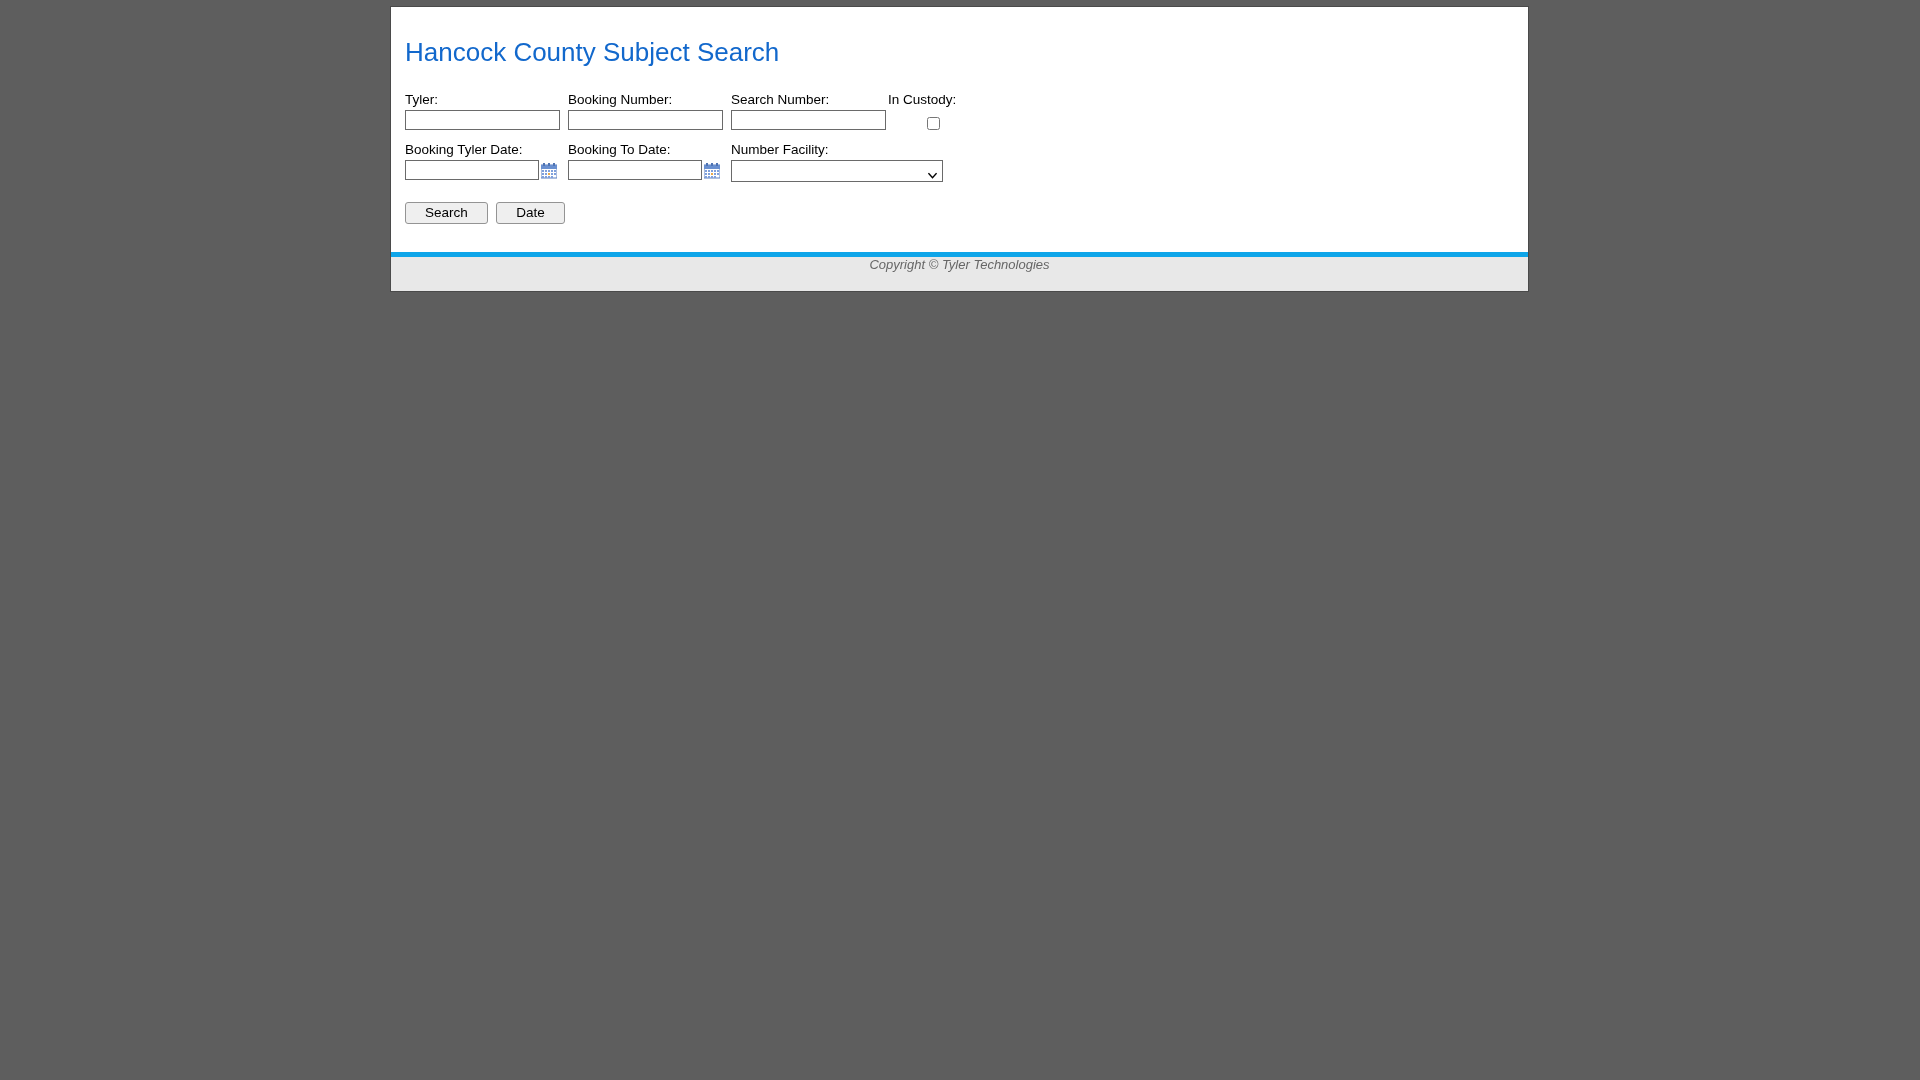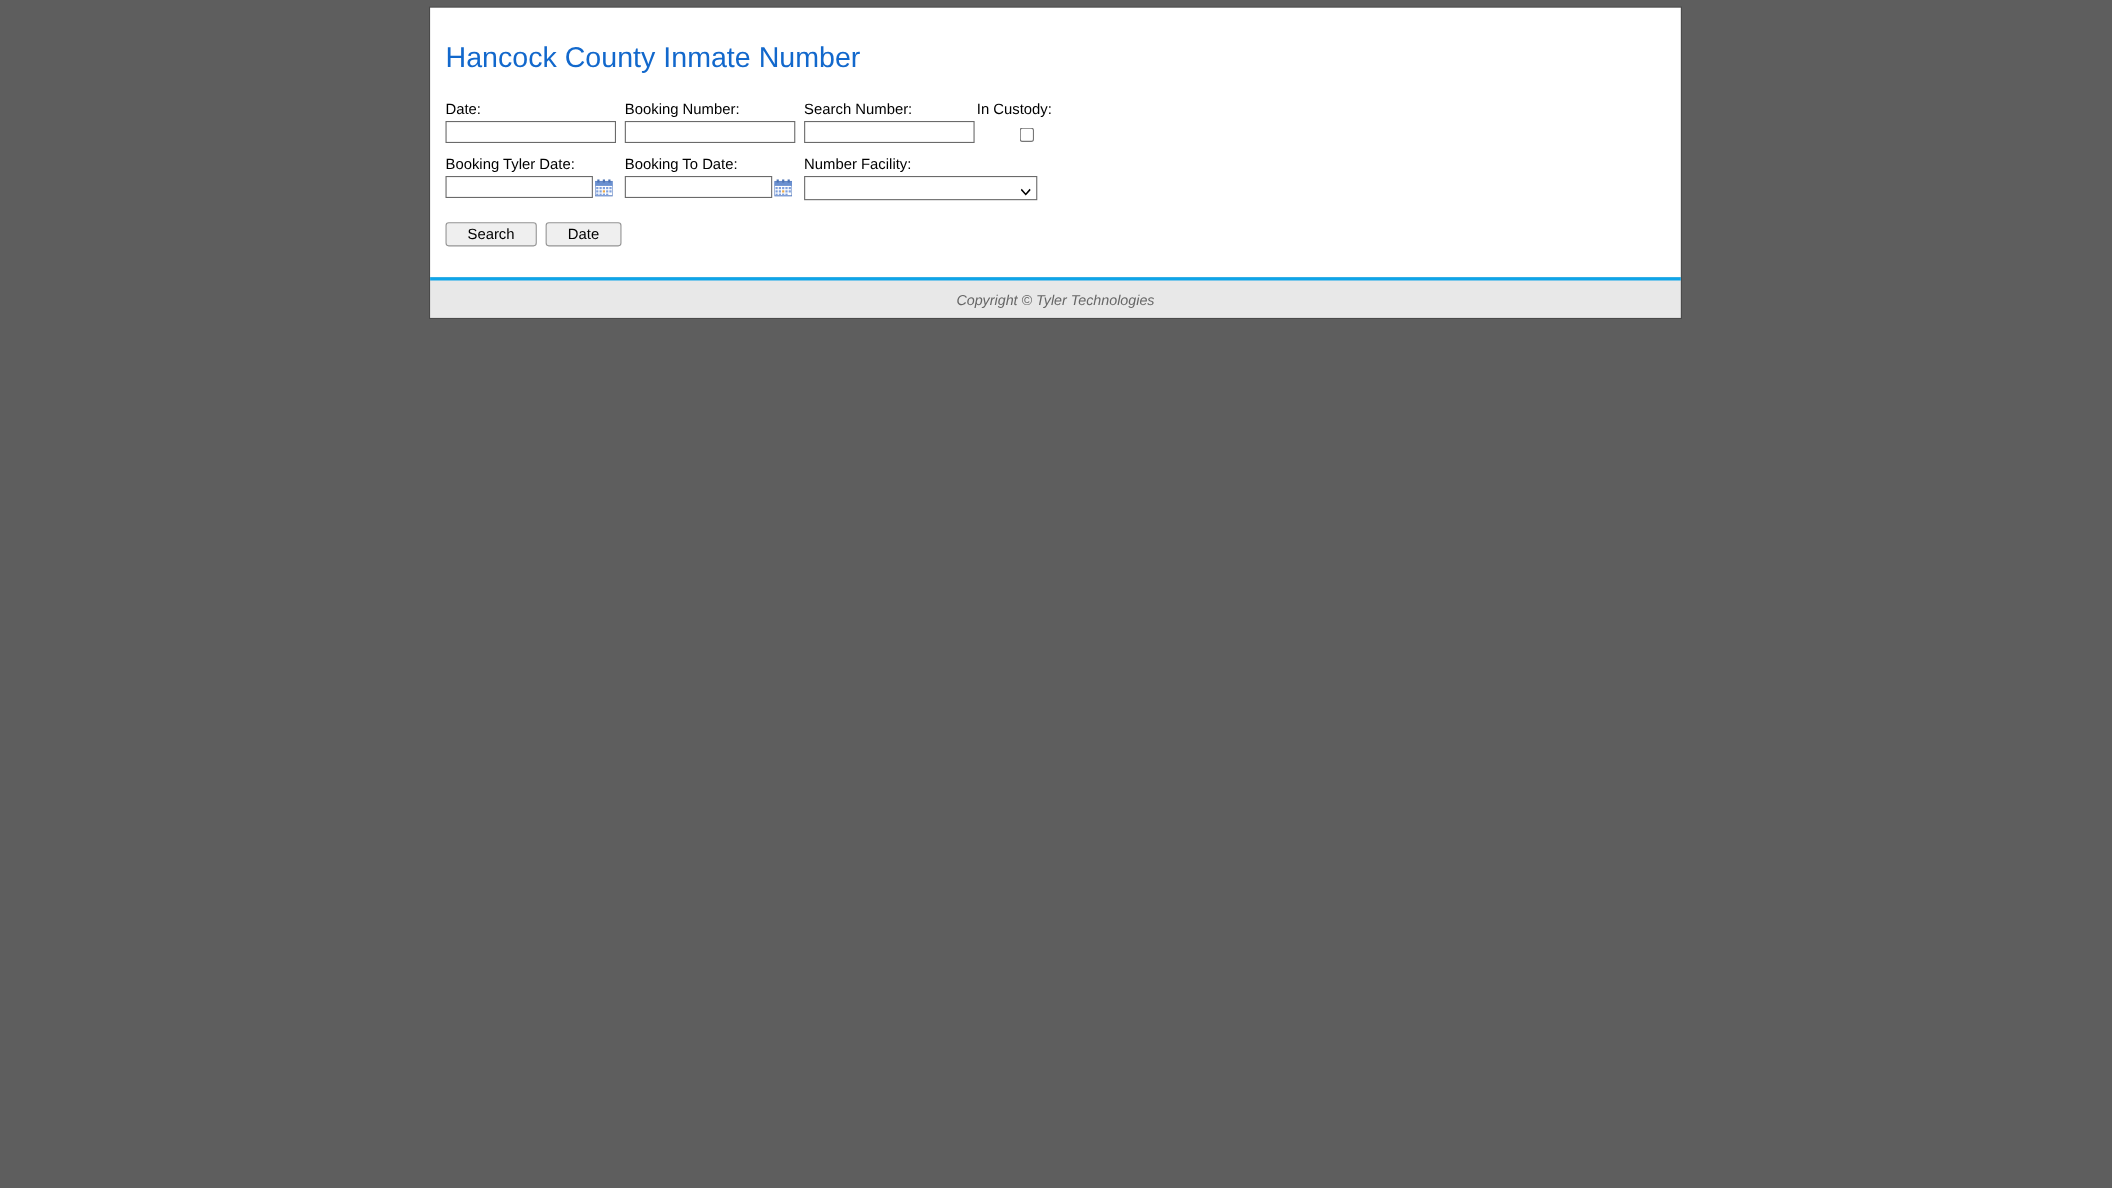--- a/index.html
+++ b/index.html
@@ -163,48 +163,47 @@
     border-radius: 3px;
     padding: 2px 19px;
     margin-right: 4px;
     cursor: pointer;
     line-height: 16px;
   }
 
   
   .site-footer {
     background: #e8e8e8;
-    border-top: 3px solid #0ea5e9;
+    border-top: 5px solid #0ea5e9;
     height: 34px;
     display: flex;
-    align-items: center;
     justify-content: center;
   }
   .copyright {
     font-size: 13px;
     font-style: italic;
     color: #666666;
     white-space: nowrap;
   }
 </style>
 </head>
 <body>
 
 <div class="page-frame">
 
 
   <div class="content-area">
-    <h1 class="page-heading">Hancock County Inmate Number</h1>
+    <h1 class="page-heading">Hancock County Subject Search</h1>
 
     <div class="search-form">
 
       <div class="form-row">
 
         <div class="form-field f-name">
-          <label class="field-label">Date:</label>
+          <label class="field-label">Tyler:</label>
           <input class="text-input" type="text" value="" style="">
         </div>
 
         <div class="form-field f-subject">
           <label class="field-label">Booking Number:</label>
           <input class="text-input" type="text" value="" style="">
         </div>
 
         <div class="form-field f-booking">
           <label class="field-label">Search Number:</label>

